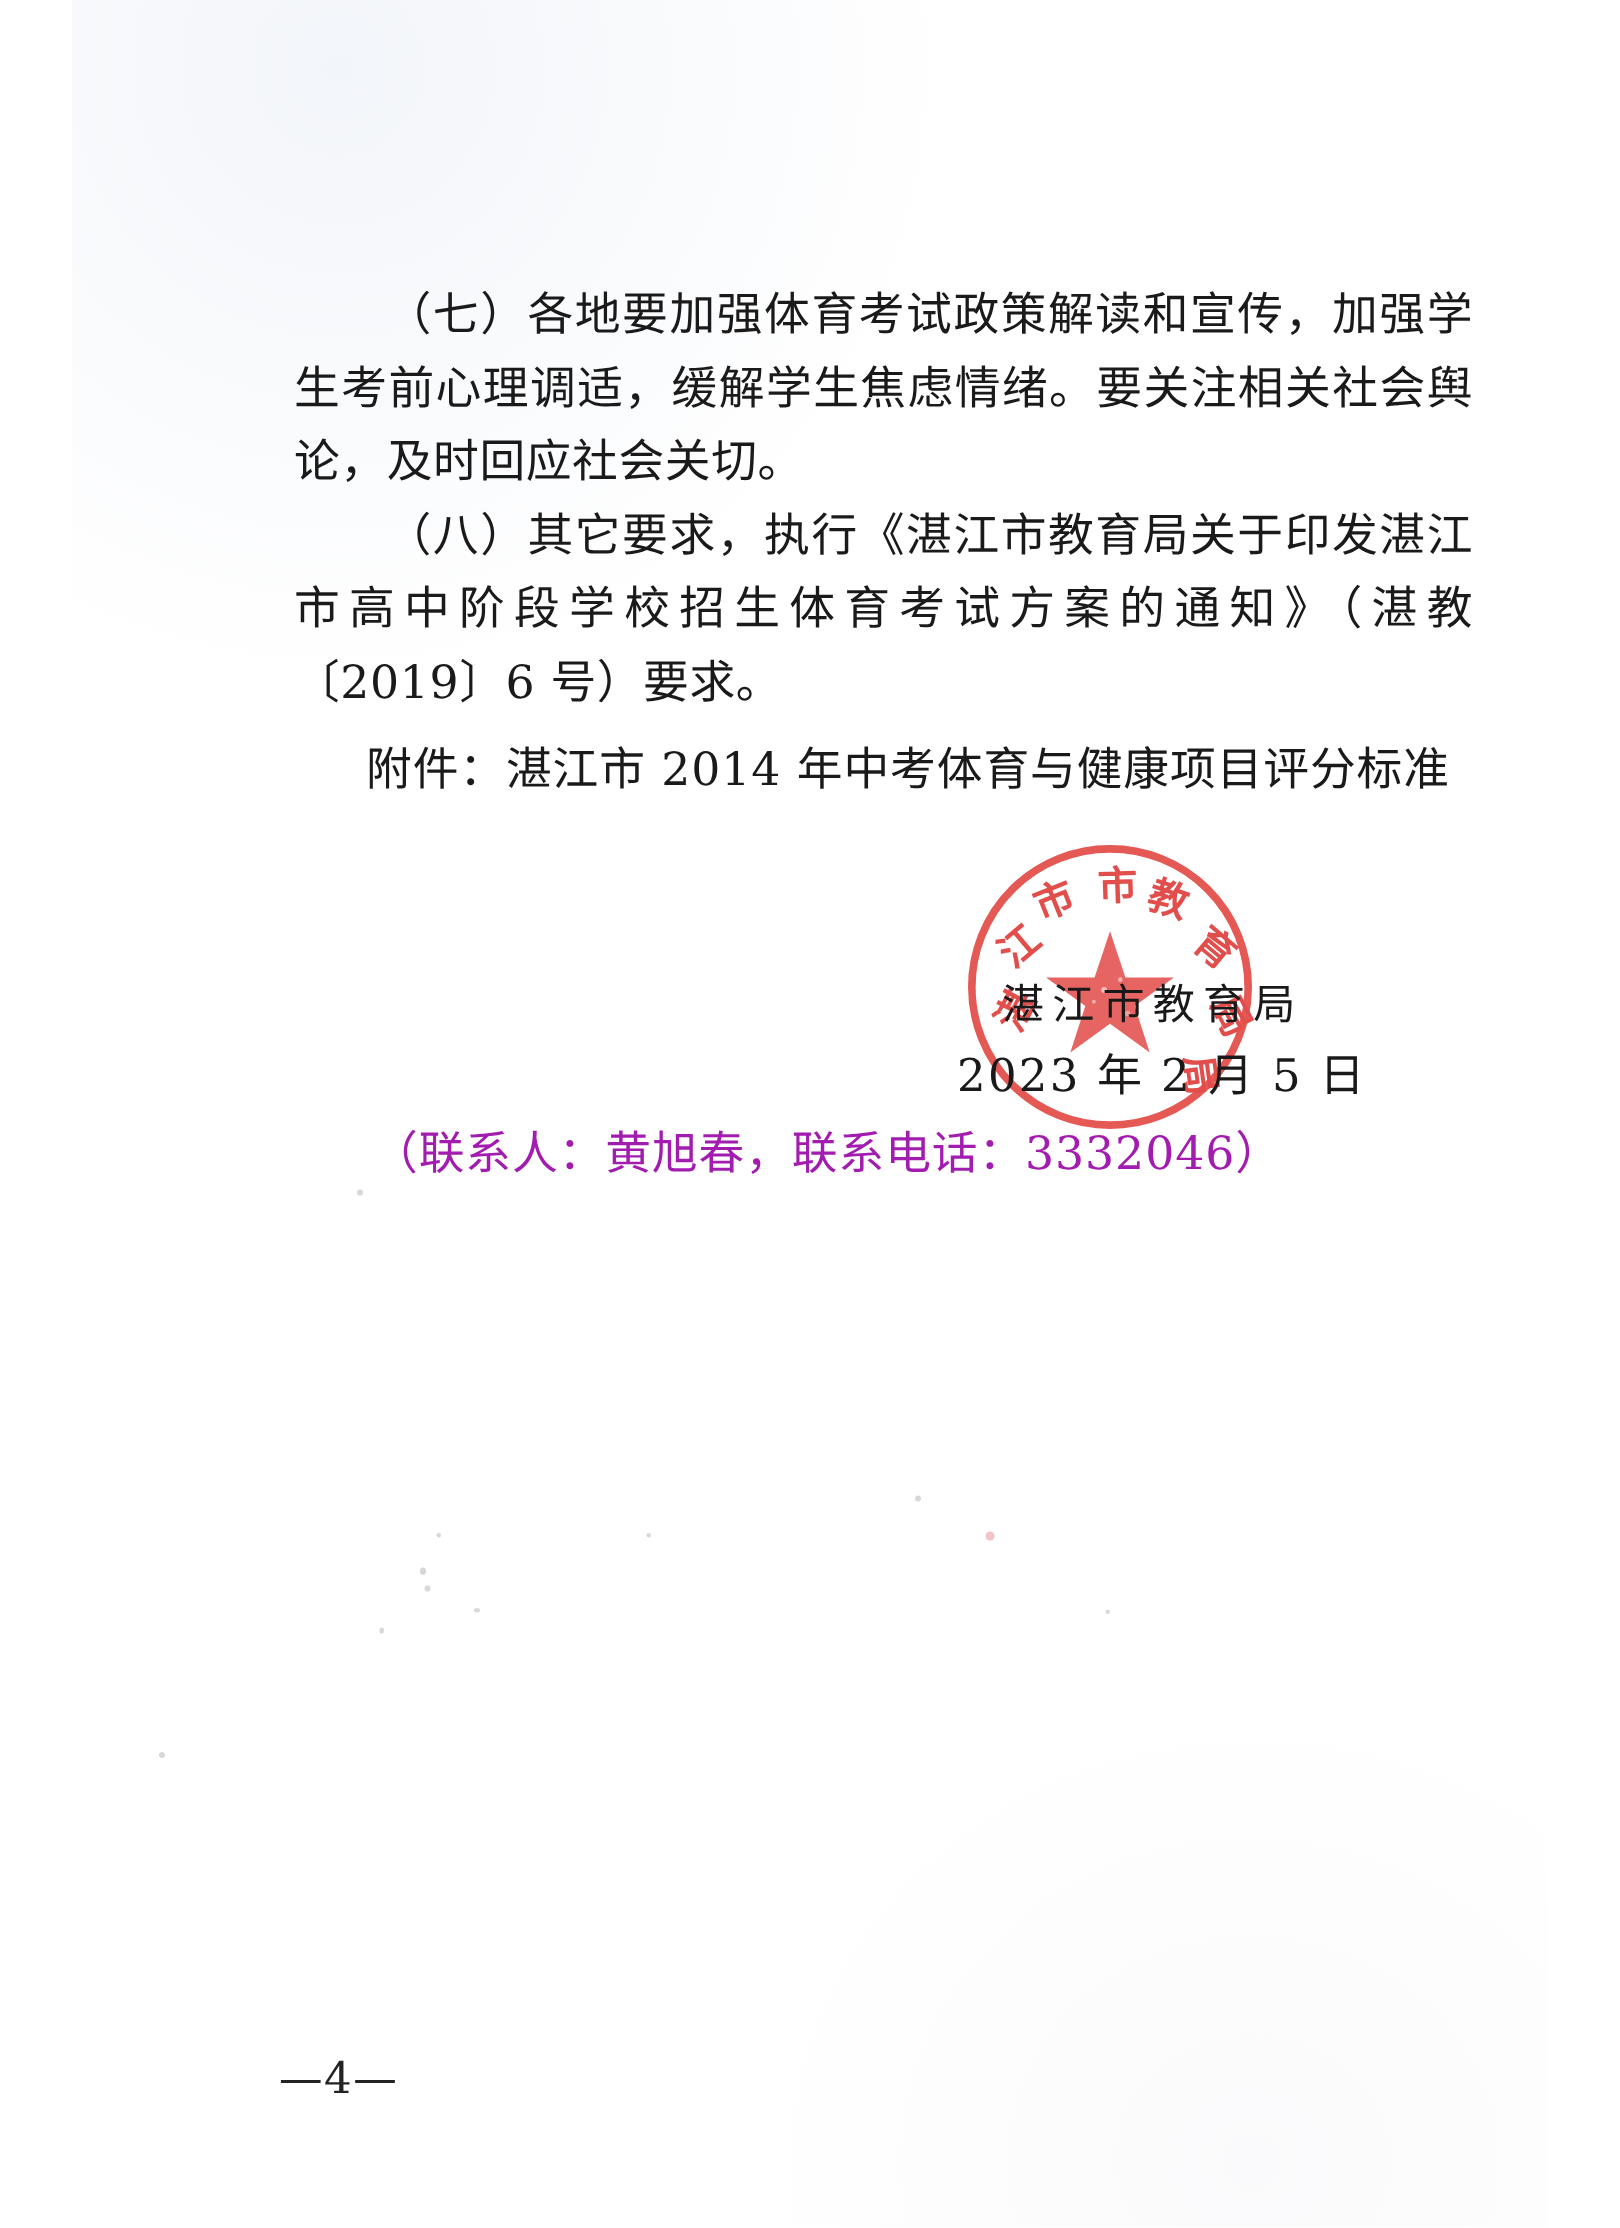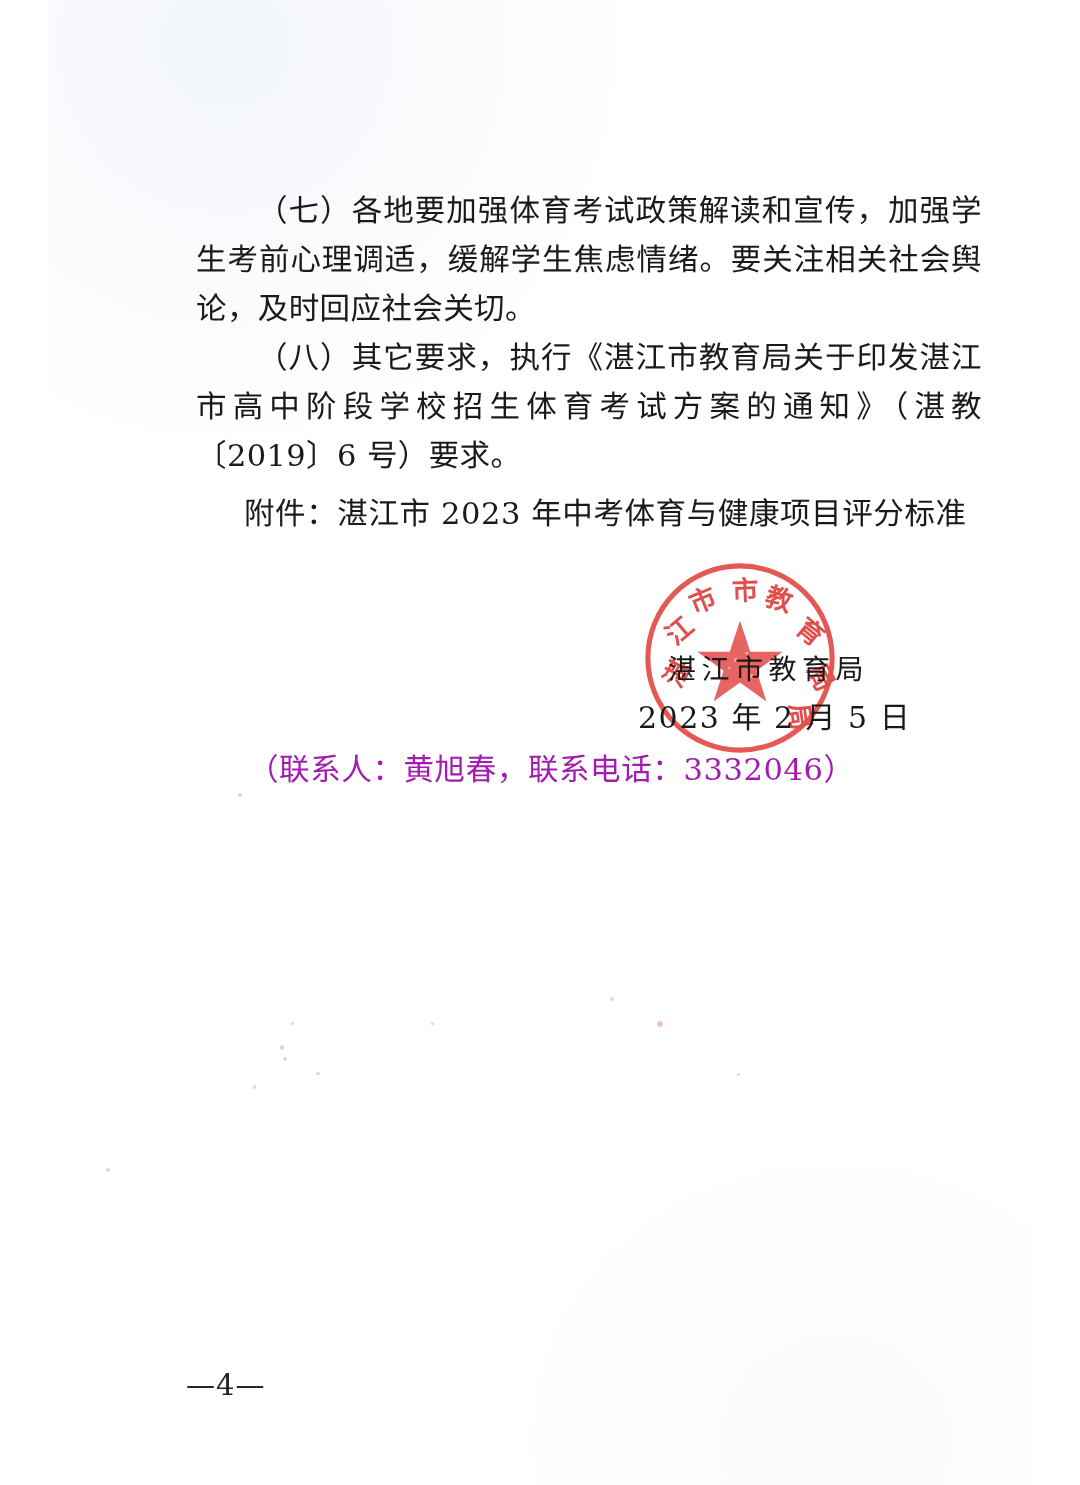--- a/index.html
+++ b/index.html
@@ -175,21 +175,21 @@
   <div class="speck red" style="left:609px;top:1021px;width:6px;height:6px;"></div>
   <div class="speck" style="left:689px;top:1073px;width:3px;height:3px;"></div>
   <div class="speck" style="left:190px;top:793px;width:4px;height:4px;"></div>
   <div class="speck" style="left:58px;top:1168px;width:4px;height:4px;"></div>
 
   <div class="body-text">
     <p class="para">（七）各地要加强体育考试政策解读和宣传，加强学生考前心理调适，缓解学生焦虑情绪。要关注相关社会舆论，及时回应社会关切。</p>
     <p class="para">（八）其它要求，执行《湛江市教育局关于印发湛江市高中阶段学校招生体育考试方案的通知》（湛教〔2019〕6 号）要求。</p>
   </div>
 
-  <div class="attach-line">附件：湛江市 2023 年中考体育与健康项目评分标准</div>
+  <div class="attach-line">附件：湛江市 2014 年中考体育与健康项目评分标准</div>
 
   <div class="seal">
     <svg viewBox="0 0 200 200" xmlns="http://www.w3.org/2000/svg">
       <defs>
         <path id="arcPath" d="M 100,100 m 0,-74 a 74,74 0 1 1 -0.1,0" fill="none"></path>
         <path id="arcTop" d="M 26,100 A 74,74 0 0 1 174,100" fill="none"></path>
       </defs>
 
       <circle cx="100" cy="100" r="94" fill="none" stroke="#e0403c" stroke-width="5.2" opacity="0.95"></circle>
 

